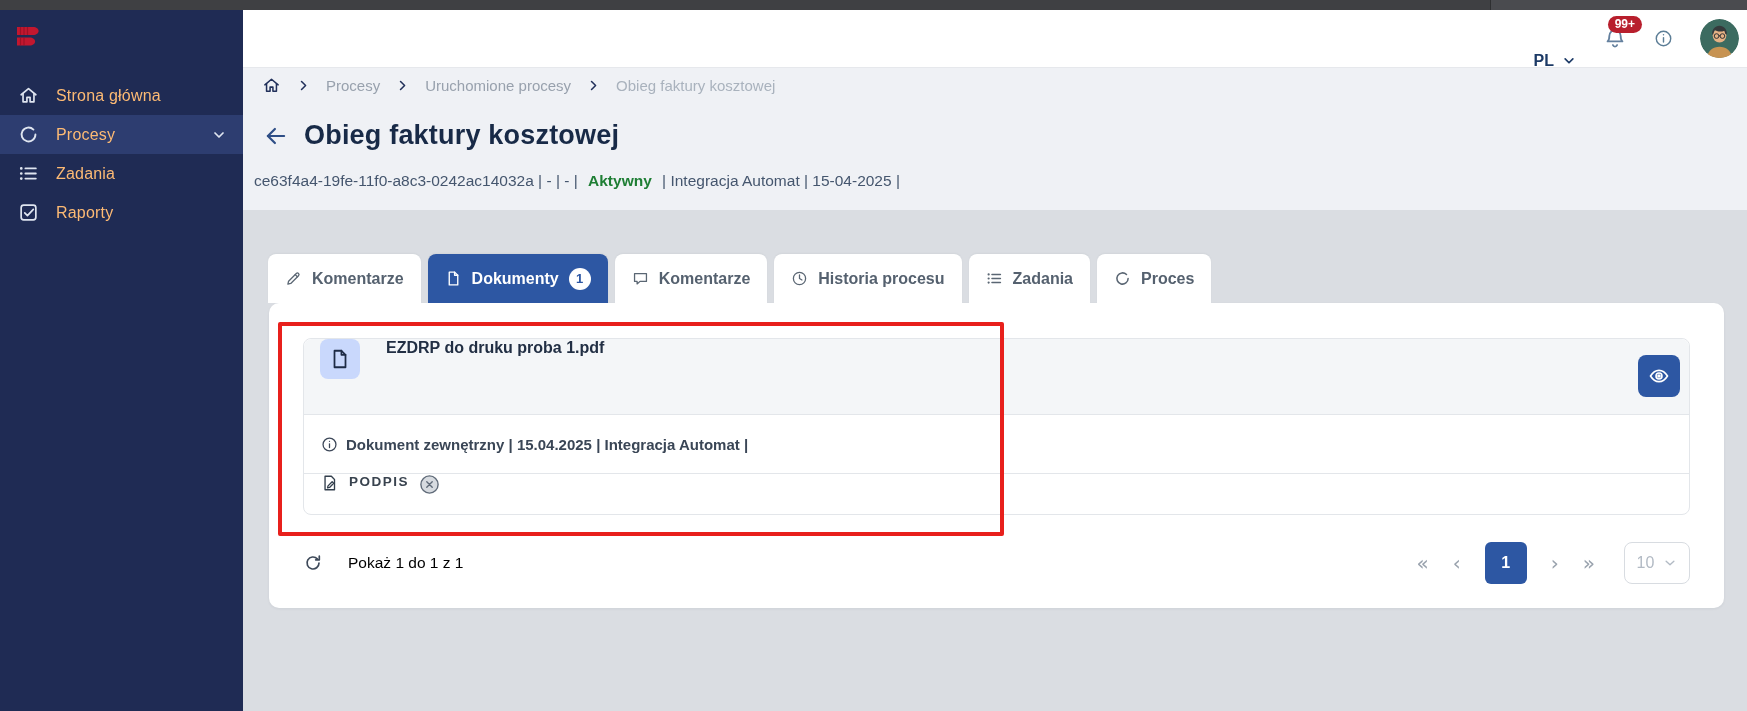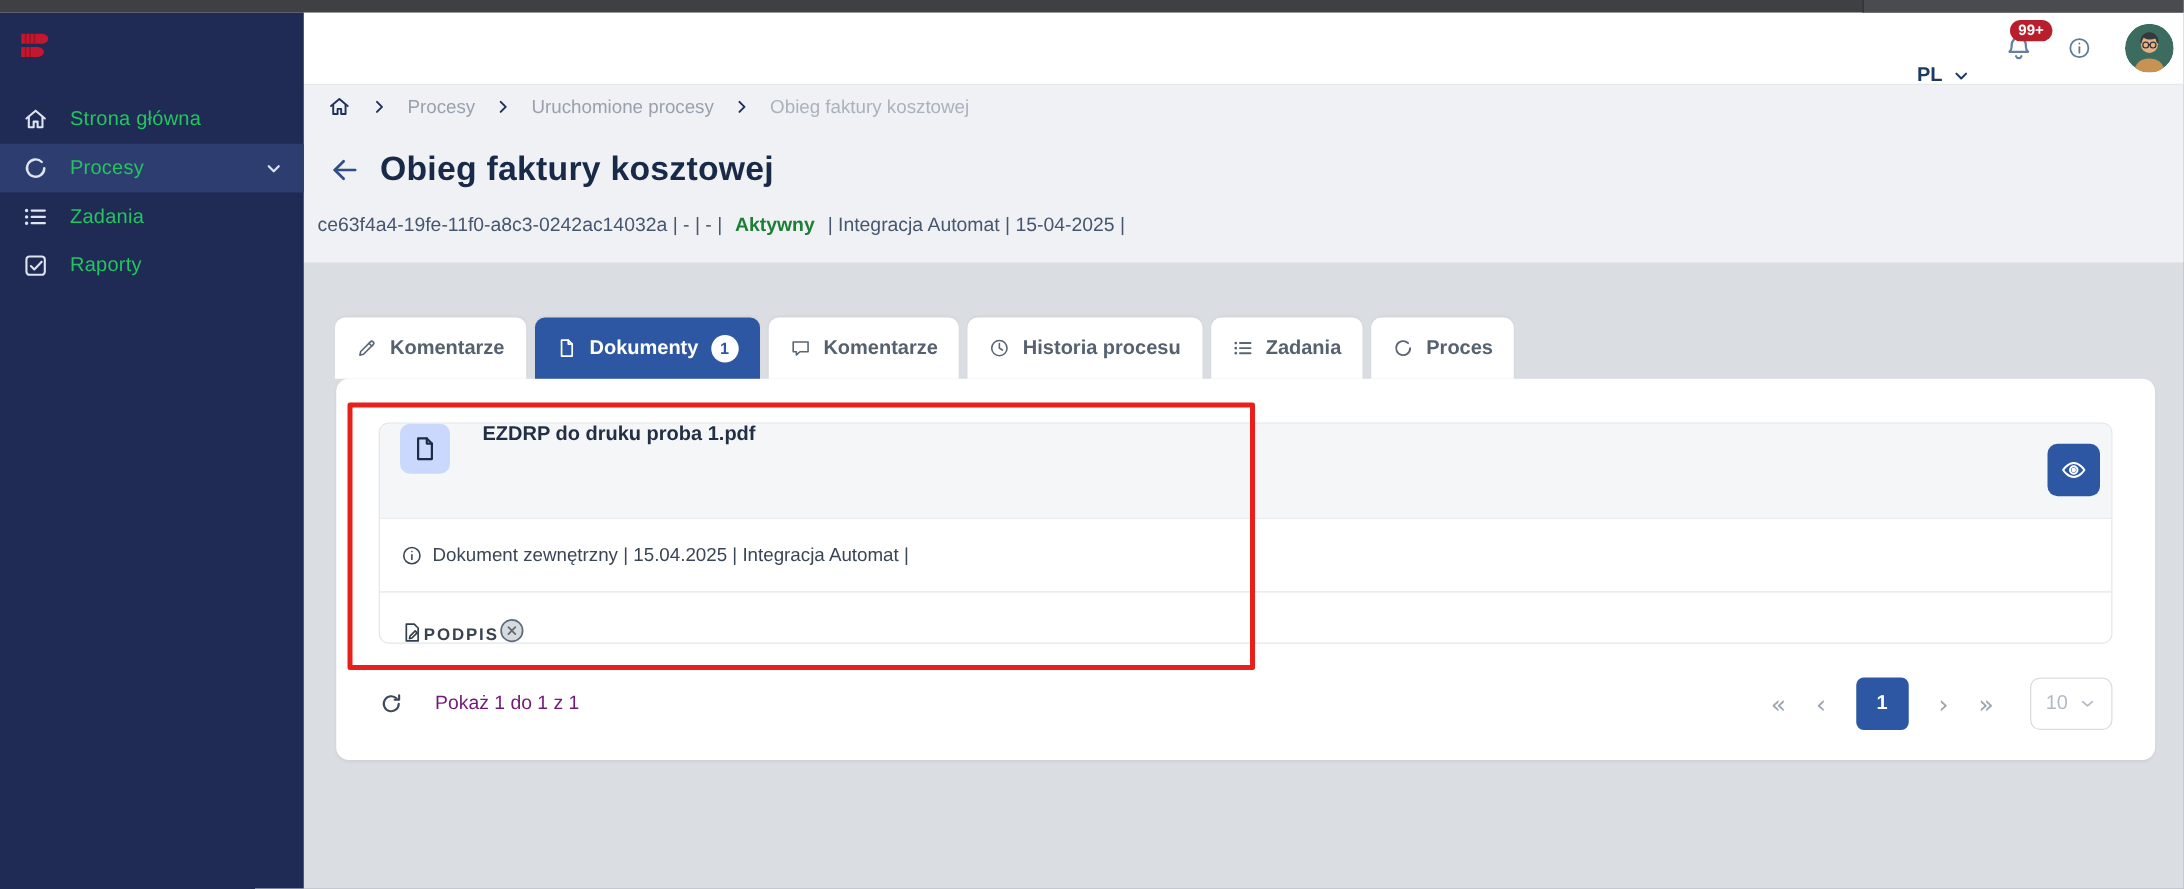--- a/index.html
+++ b/index.html
@@ -12,21 +12,21 @@
     position:relative; width:1747px; height:711px; overflow:hidden;
     background: var(--content-bg, #dadde2);
   }
   
   .top-strip { position:absolute; left:0; top:0; width:1747px; height:10px; background:#3f4043; z-index:40;}
   .top-strip .strip-seg { position:absolute; right:0; top:0; width:257px; height:10px; background:#4a4b4f; border-left:1px solid #2e2f31;}
   
   .sidebar { position:absolute; left:0; top:10px; width:243px; height:701px; background:var(--sidebar-bg,#1f2b54); z-index:30; }
   .logo { position:absolute; left:14px; top:14px; width:30px; height:34px; cursor:pointer; }
   .side-nav { position:absolute; left:0; top:66px; width:100%; }
-  .side-item { display:flex; align-items:center; height:39px; padding:0 16px 0 18px; color:#22c55e; cursor:pointer; }
+  .side-item { display:flex; align-items:center; height:39px; padding:0 16px 0 18px; color:#fdba74; cursor:pointer; }
   .side-item.active { background:var(--sidebar-active-bg,#2d3d70); }
   .s-icon { width:21px; height:21px; display:inline-flex; color:#dfe5f0; }
   .s-icon svg { width:21px; height:21px; }
   .s-label { margin-left:17px; font-size:16px; letter-spacing:.2px; flex:1; }
   .s-chev { width:16px; height:16px; color:#dfe5f0; display:inline-flex; }
   .s-chev svg { width:16px; height:16px; }
   
   .topbar { position:absolute; left:243px; top:10px; width:1504px; height:58px; background:#fff;
     border-bottom:1px solid #e6e8ec; display:flex; align-items:center; justify-content:flex-end;
     padding-right:8px; gap:27px; z-index:20; }
@@ -77,37 +77,37 @@
     border-radius:8px 8px 0 0; display:flex; align-items:flex-start; padding:0 16px; }
   .file-badge { width:40px; height:40px; border-radius:8px; background:var(--file-badge-bg,#c9d8fc);
     display:flex; align-items:center; justify-content:center; color:#1e2b45; }
   .file-badge svg { width:22px; height:22px; }
   .doc-name { margin-left:26px; font-size:16px; font-weight:700; color:#222f44; }
   .eye-btn { position:absolute; right:9px; top:16px; width:42px; height:42px; border:none;
     background:var(--accent,#2d57a3); border-radius:8px; color:#fff; display:flex; align-items:center;
     justify-content:center; cursor:pointer; }
   .eye-btn svg { width:22px; height:22px; }
   .doc-meta { height:59px; border-top:1px solid var(--border,#e3e6ea); display:flex; align-items:center;
-    padding:0 17px; gap:8px; color:#3a4656; font-size:15px; }
+    padding:0 17px; gap:8px; color:#3a4656; font-size:15px;font-weight:bold; }
   .doc-meta .m-icon { width:17px; height:17px; display:inline-flex; color:#3c4758; }
   .doc-meta .m-icon svg { width:17px; height:17px; }
-  .doc-sign { height:42px; border-top:1px solid var(--border,#e3e6ea); display:flex; align-items:flex-end;
-    padding:0 17px; }
+  .doc-sign { height:42px; border-top:1px solid var(--border,#e3e6ea); display:flex; align-items:flex-start;
+    padding:0 17px; gap:10px; }
   .doc-sign .sg-icon { width:18px; height:18px; display:inline-flex; color:#333f4d; }
   .doc-sign .sg-icon svg { width:18px; height:18px; }
   .sign-label { font-size:13.5px; font-weight:600; letter-spacing:1.5px; color:#39434f; }
   .sign-x { width:21px; height:21px; display:inline-flex; cursor:pointer; }
   .sign-x svg { width:21px; height:21px; }
   
   .pager { position:absolute; left:34px; right:34px; top:238px; height:43px;
     display:flex; align-items:center; justify-content:space-between; }
   .pager-left { display:flex; align-items:center; gap:25px; }
   .refresh-btn { width:20px; height:20px; color:#3e4a5a; display:inline-flex; cursor:pointer; }
   .refresh-btn svg { width:20px; height:20px; }
-  .pager-summary { color:#701a75; font-size:15.5px; }
+  .pager-summary { color:#000000; font-size:15.5px; }
   .pager-right { display:flex; align-items:center; gap:24px; }
   .pg-arrow { color:#9aa3ae; font-size:20px; line-height:1; cursor:pointer; user-select:none;
     font-family:"DejaVu Sans", sans-serif; }
   .pg-current { width:42px; height:42px; background:var(--accent,#2d57a3); color:#fff; border-radius:6px;
     display:flex; align-items:center; justify-content:center; font-size:16px; font-weight:600; cursor:pointer; }
   .pg-size { width:66px; height:42px; border:1px solid #d8dce1; border-radius:8px; background:#fff;
     display:flex; align-items:center; justify-content:center; gap:9px; color:#b2bac4; font-size:16px;
     cursor:pointer; margin-left:5px; }
   .pg-size .chev { width:14px; height:14px; display:inline-flex; color:#b2bac4; }
   .pg-size .chev svg { width:14px; height:14px; }

